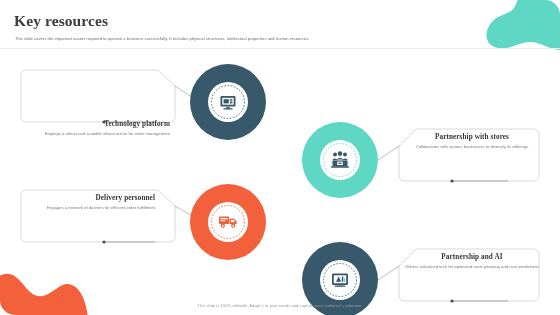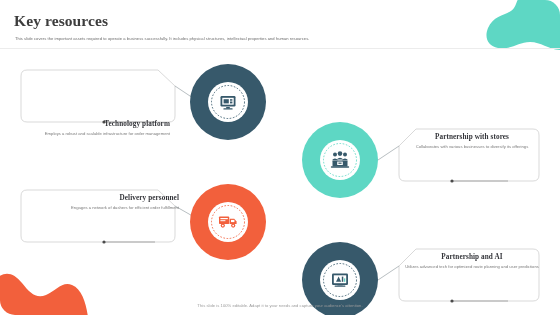--- a/index.html
+++ b/index.html
@@ -78,21 +78,21 @@
   .callout .c-body {
     font-size: 4.2px;
     line-height: 6.2px;
     color: #7a7a7a;
     margin-top: 3px;
   }
   .callout.right-align { text-align: right; }
   .callout.left-align  { text-align: center; }
 
   #cal-tech  { left: 26px;  top: 74px;  width: 144px; margin-top: 46px; }
-  #cal-deliv { left: 35px;  top: 194px; width: 144px; }
+  #cal-deliv { left: 11px;  top: 194px; width: 144px; }
   #cal-part  { left: 402px; top: 133px; width: 140px; }
   #cal-algo  { left: 402px; top: 253px; width: 140px; }
 
   
   .footer-note {
     position: absolute;
     left: 0;
     top: 303px;
     width: 560px;
     text-align: center;

